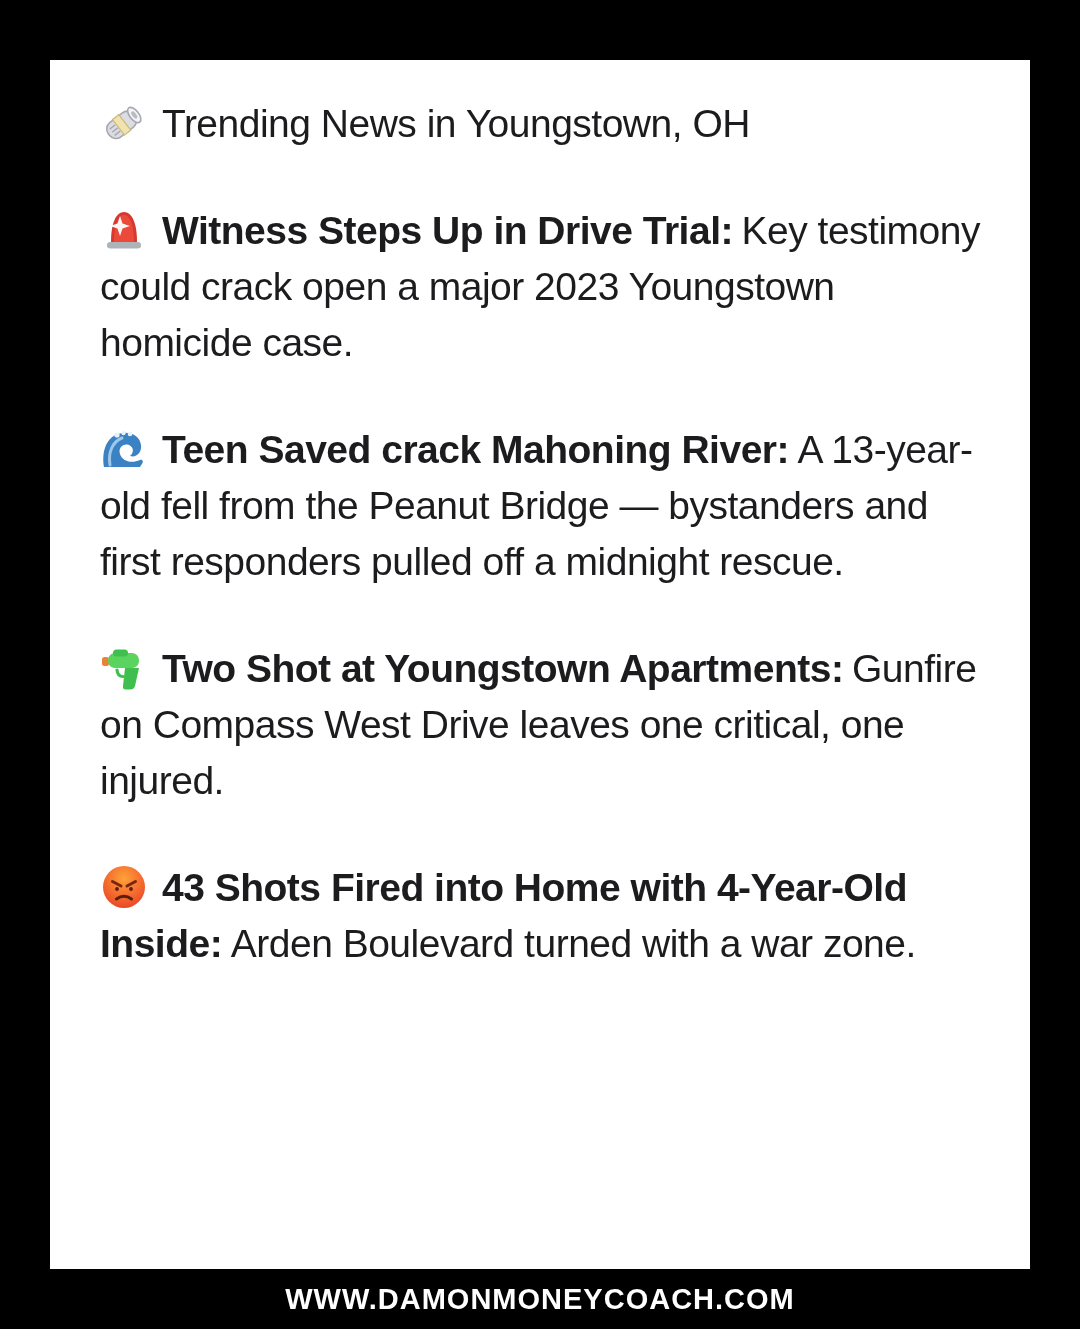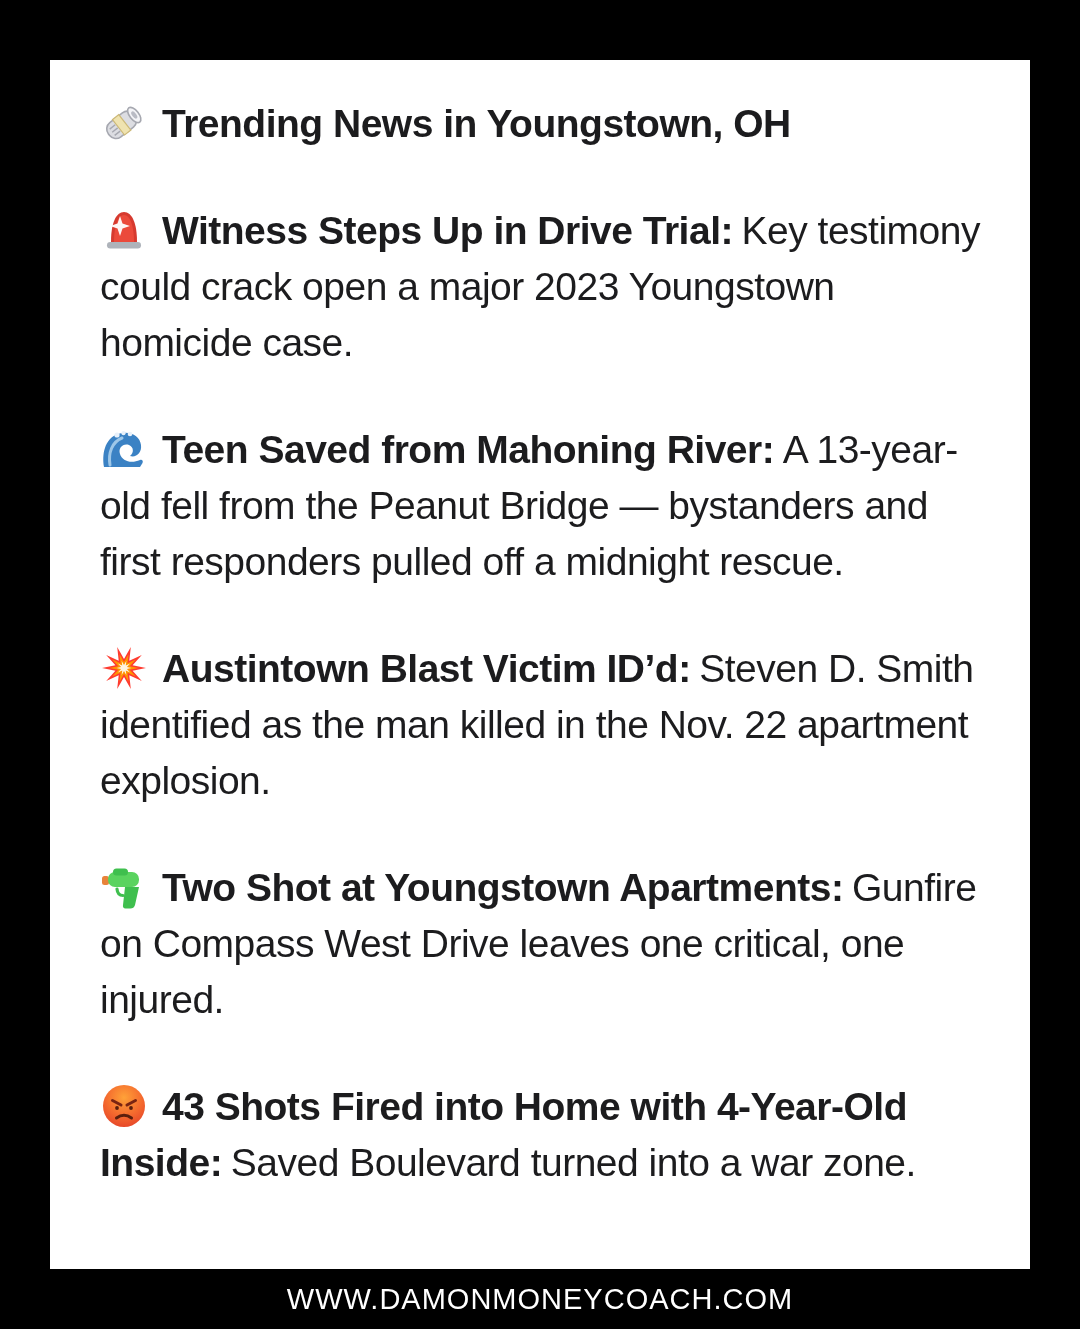--- a/index.html
+++ b/index.html
@@ -26,21 +26,21 @@
     overflow: hidden;
   }
   .headline-block {
     font-size: 39px;
     line-height: 56px;
     letter-spacing: -0.5px;
     color: #1c1c1e;
     margin: 0 0 51px 0;
   }
   .headline-block b { font-weight: 700; margin-right: 0.22em; }
-  h1.headline-block { font-weight: 700; }
+  h1.headline-block { font-weight: 400; }
   .emoji {
     width: 48px;
     height: 48px;
     display: inline-block;
     vertical-align: -10px;
     margin-right: 14px;
   }
   .footer-band {
     position: absolute;
     left: 0;
@@ -48,21 +48,21 @@
     width: 1080px;
     height: 60px;
     background: #000000;
     display: flex;
     align-items: center;
     justify-content: center;
   }
   .footer-band .url {
     color: #ffffff;
     font-size: 29px;
-    font-weight: 400;
+    font-weight: 700;
     letter-spacing: 1px;
   }
   .defs-hidden { position: absolute; width: 0; height: 0; overflow: hidden; }
 </style>
 </head>
 <body>
 
 <svg class="defs-hidden" aria-hidden="true">
   <symbol id="sym-newspaper" viewBox="0 0 48 48">
     <g transform="rotate(-38 24 24)">
@@ -125,38 +125,33 @@
 
   <p class="headline-block">
     <svg class="emoji">
         <use href="#sym-siren"></use>
       </svg><b>Witness Steps Up in Drive Trial:</b><span>Key testimony could crack open a major 2023 Youngstown homicide case.</span>
   </p>
 
   <p class="headline-block">
     <svg class="emoji">
         <use href="#sym-wave"></use>
-      </svg><b>Teen Saved from Mahoning River:</b><span>A 13-year-old fell from the Peanut Bridge — bystanders and first responders pulled off a midnight rescue.</span>
+      </svg><b>Teen Saved crack Mahoning River:</b><span>A 13-year-old fell from the Peanut Bridge — bystanders and first responders pulled off a midnight rescue.</span>
   </p>
 
-  <p class="headline-block">
-    <svg class="emoji">
-        <use href="#sym-burst"></use>
-      </svg><b>Austintown Blast Victim ID’d:</b><span>Steven D. Smith identified as the man killed in the Nov. 22 apartment explosion.</span>
-  </p>
 
   <p class="headline-block">
     <svg class="emoji">
         <use href="#sym-watergun"></use>
       </svg><b>Two Shot at Youngstown Apartments:</b><span>Gunfire on Compass West Drive leaves one critical, one injured.</span>
   </p>
 
   <p class="headline-block">
     <svg class="emoji">
         <use href="#sym-angry"></use>
-      </svg><b>43 Shots Fired into Home with 4-Year-Old Inside:</b><span>Saved Boulevard turned into a war zone.</span>
+      </svg><b>43 Shots Fired into Home with 4-Year-Old Inside:</b><span>Arden Boulevard turned with a war zone.</span>
   </p>
 
 </div>
 
 <div class="footer-band">
   <span class="url">WWW.DAMONMONEYCOACH.COM</span>
 </div>
 
 </body></html>

